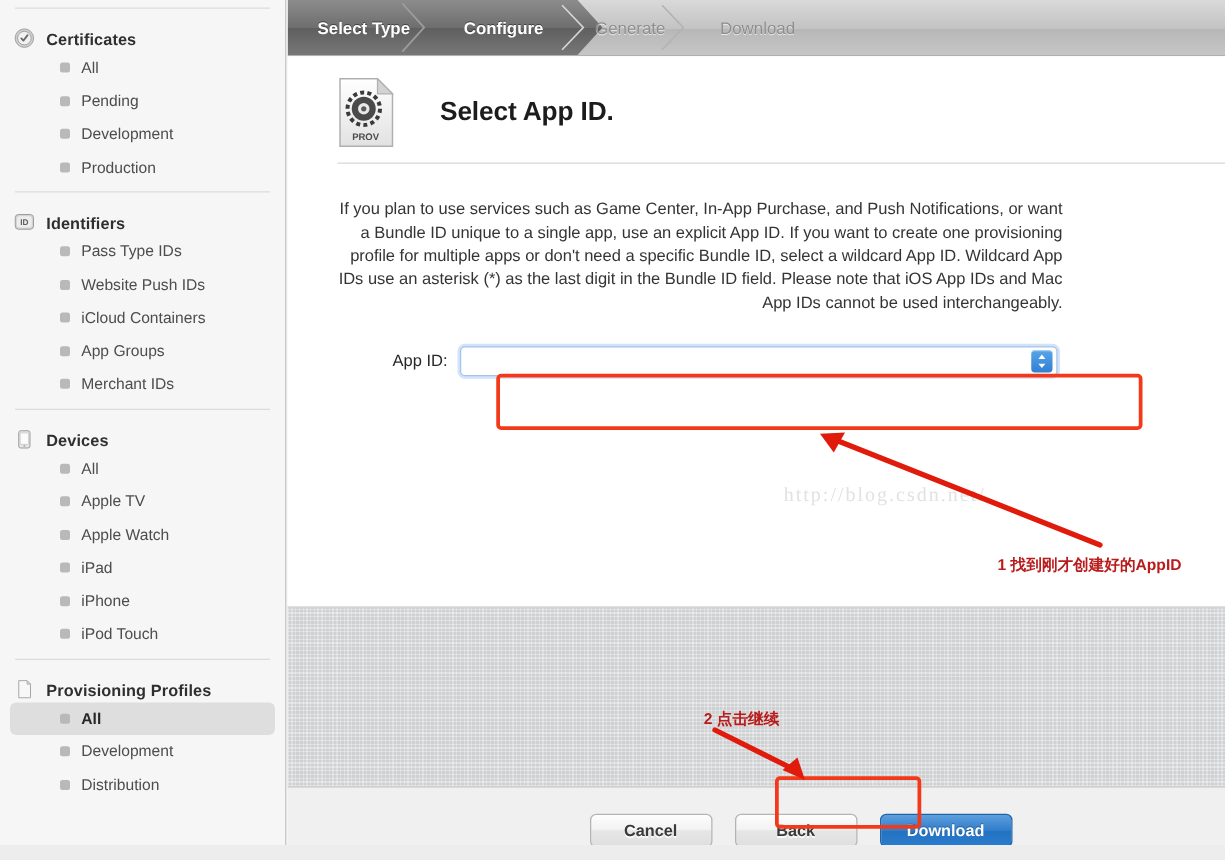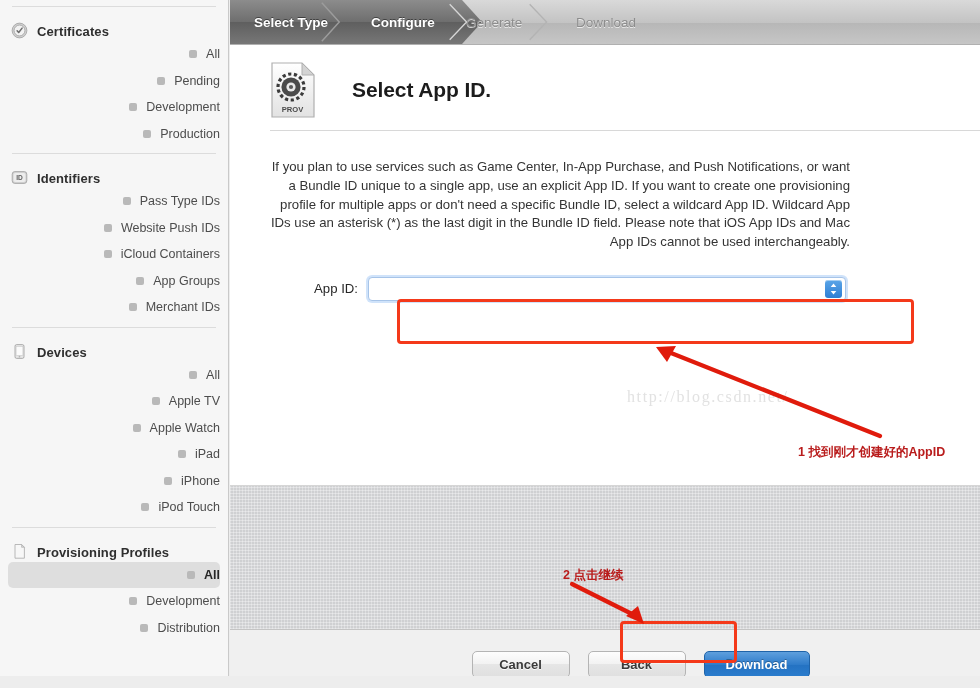--- a/index.html
+++ b/index.html
@@ -55,21 +55,20 @@
     letter-spacing: 0.1px;
   }
   .side-item {
     display: flex;
     align-items: center;
     height: 26.5px;
     padding-left: 40px;
     border-radius: 5px;
     margin: 0 8px;
     box-sizing: border-box;
-    justify-content: flex-end;
   }
   .side-item .bullet {
     width: 8px; height: 8px;
     border-radius: 2px;
     background: #b9b9b9;
     margin-right: 9px;
     flex: 0 0 auto;
   }
   .side-item .ilabel {
     font-size: 12.5px;
@@ -468,21 +467,21 @@
       <svg class="chev" style="left:298px" width="26" height="44" viewBox="0 0 26 44">
         <path d="M2 1 L22 22 L2 43" fill="none" stroke="#b3b3b3" stroke-width="1.6"></path>
       </svg>
 
       <div class="step done" style="left:0px">
           <span class="slab">Select Type</span>
         </div>
       <div class="step done" style="left:117px">
           <span class="slab">Configure</span>
         </div>
-      <div class="step todo" style="left:212px">
+      <div class="step todo" style="left:222px">
           <span class="slab">Generate</span>
         </div>
       <div class="step todo" style="left:322px">
           <span class="slab">Download</span>
         </div>
     </div>
 
     <div id="content">
 
       <div id="titlerow">

